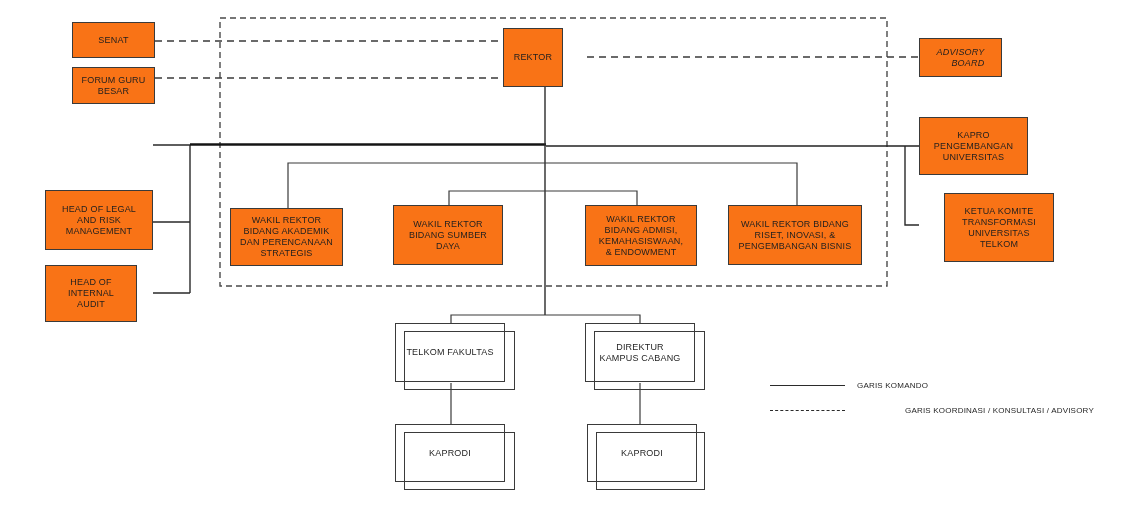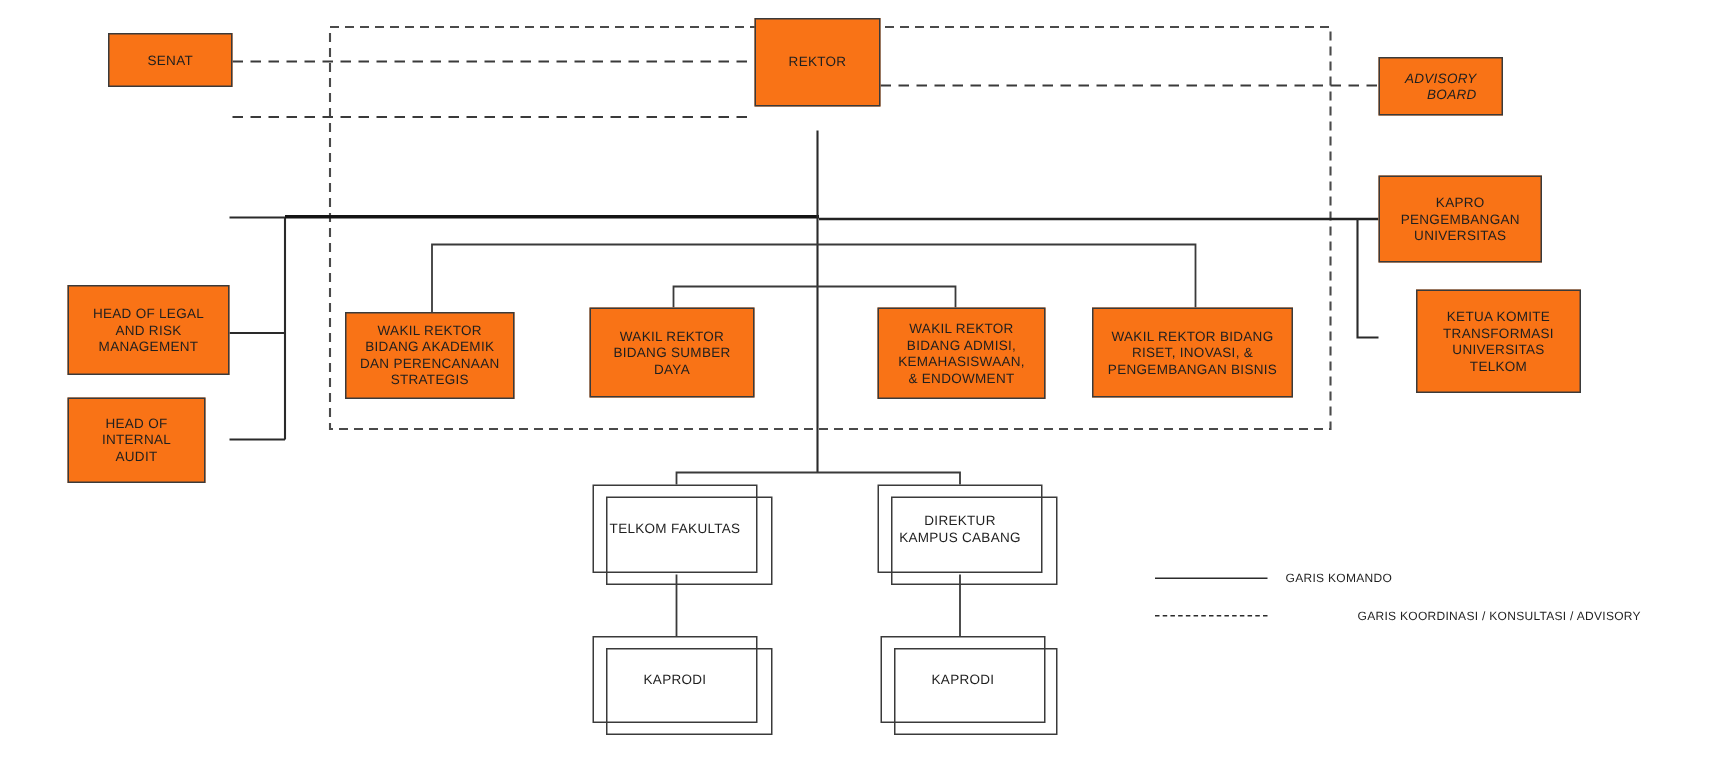--- a/index.html
+++ b/index.html
@@ -90,28 +90,30 @@
 
     <path d="M449 205 V191 H637 V205" fill="none" stroke="#3a3a3a" stroke-width="1.2"></path>
 
     <path d="M451 323 V315 H640 V323" fill="none" stroke="#3a3a3a" stroke-width="1.2"></path>
 
     <path d="M451 383 V424" fill="none" stroke="#3a3a3a" stroke-width="1.2"></path>
     <path d="M640 383 V424" fill="none" stroke="#3a3a3a" stroke-width="1.2"></path>
   </svg>
 
   <div class="node" style="left:72px; top:22px; width:83px; height:36px;">SENAT</div>
+  <div class="node" style="left:72px; top:67px; width:83px; height:37px;">FORUM GURU
+BESAR</div>
 
   <div class="node" style="left:45px; top:190px; width:108px; height:60px;">HEAD OF LEGAL
 AND RISK
 MANAGEMENT</div>
   <div class="node" style="left:45px; top:265px; width:92px; height:57px;">HEAD OF INTERNAL
 AUDIT</div>
 
-  <div class="node bold-border" style="left:503px; top:12px; width:84px; height:59px;">REKTOR</div>
+  <div class="node bold-border" style="left:503px; top:28px; width:60px; height:59px;">REKTOR</div>
 
   <div class="node italic" style="left:919px; top:38px; width:83px; height:39px;">ADVISORY
 BOARD</div>
   <div class="node" style="left:919px; top:117px; width:109px; height:58px;">KAPRO
 PENGEMBANGAN
 UNIVERSITAS</div>
   <div class="node" style="left:944px; top:193px; width:110px; height:69px;">KETUA KOMITE
 TRANSFORMASI
 UNIVERSITAS
 TELKOM</div>

